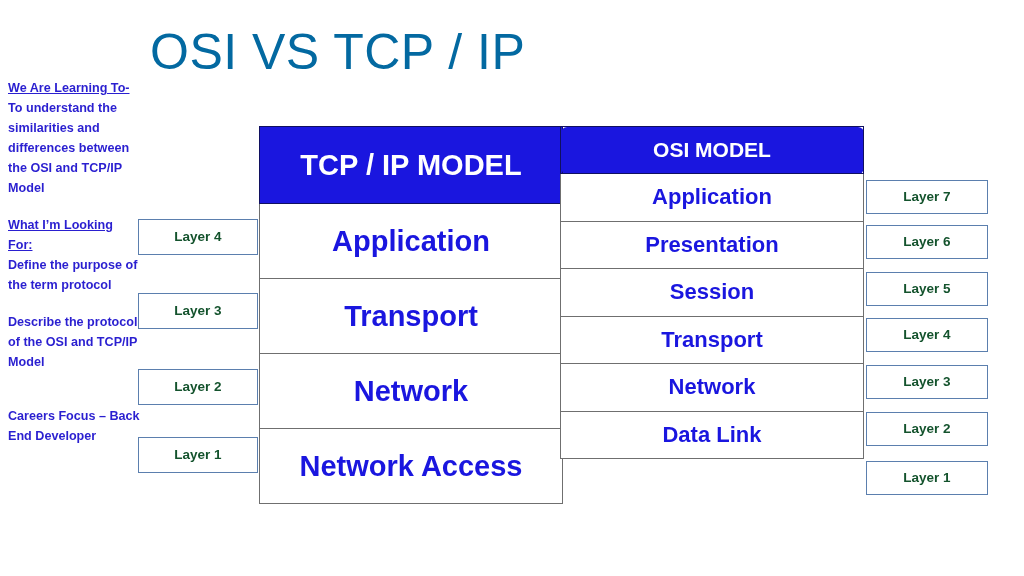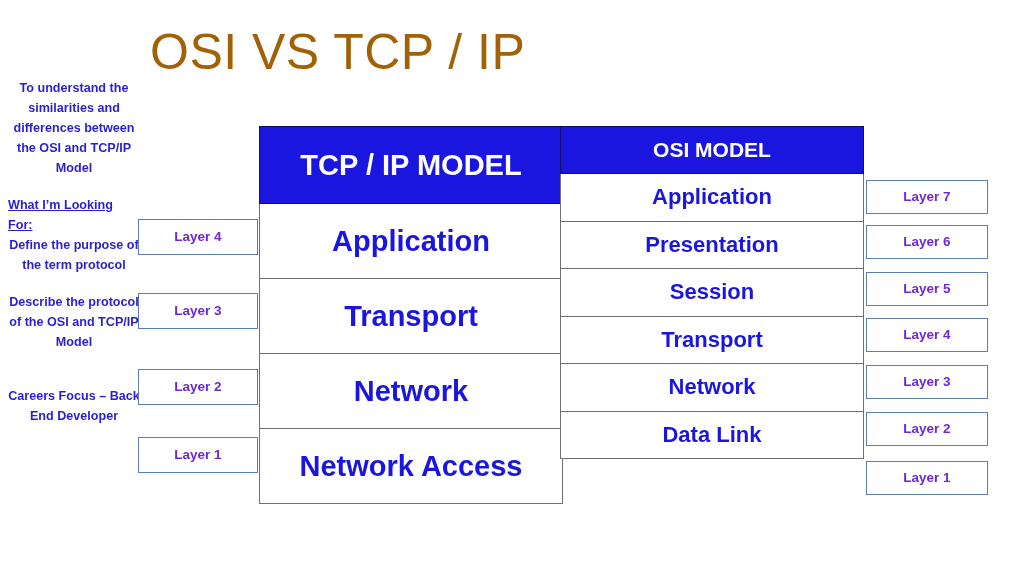--- a/index.html
+++ b/index.html
@@ -18,21 +18,21 @@
 
   
   #slide-title {
     position: absolute;
     left: 150px;
     top: 22px;
     width: 520px;
     font-size: 50px;
     line-height: 60px;
     font-weight: 400;
-    color: #a16207;
+    color: #0369a1;
     letter-spacing: 0.5px;
     white-space: nowrap;
   }
 
   
   #objectives {
     position: absolute;
     left: 8px;
     top: 78px;
     width: 132px;
@@ -40,21 +40,21 @@
     font-size: 12.6px;
     font-weight: bold;
     line-height: 20px;
   }
   #objectives .block { margin-bottom: 0; }
   #objectives .spacer { height: 17px; }
   #objectives .heading {
     text-decoration: underline;
     display: block;
   }
-  #objectives .body { display: block; text-align: center; }
+  #objectives .body { display: block; }
 
   
   #models {
     position: absolute;
     left: 259px;
     top: 126px;
   }
 
   table.model {
     border-collapse: collapse;
@@ -94,33 +94,34 @@
 
   
   #osi-table {
     left: 301px;
     width: 302px;
   }
   #osi-table td { width: 302px; }
   #osi-table td.hdr {
     height: 46px;
     font-size: 21px;
+    border-radius: 6px;
   }
   #osi-table td.row {
     height: 46.5px;
     font-size: 22px;
   }
 
   
   .chip {
     position: absolute;
     box-sizing: border-box;
     border: 1px solid #5b7fae;
     background: #ffffff;
-    color: #6d28d9;
+    color: #14532d;
     font-weight: bold;
     font-size: 13.5px;
     text-align: center;
     line-height: 1;
     display: flex;
     align-items: center;
     justify-content: center;
   }
   #left-chips .chip {
     left: 138px;
@@ -133,20 +134,21 @@
     height: 34px;
   }
 </style>
 </head>
 <body>
 
 <div id="slide-title">OSI VS TCP / IP</div>
 
 <div id="objectives">
   <div class="block">
+    <span class="heading">We Are Learning To-</span>
     <span class="body">To understand the similarities and differences between the OSI and TCP/IP Model</span>
   </div>
   <div class="spacer"></div>
   <div class="block">
     <span class="heading">What I’m Looking For:</span>
     <span class="body">Define the purpose of the term protocol</span>
   </div>
   <div class="spacer"></div>
   <div class="block">
     <span class="body">Describe the protocol of the OSI and TCP/IP Model</span>

